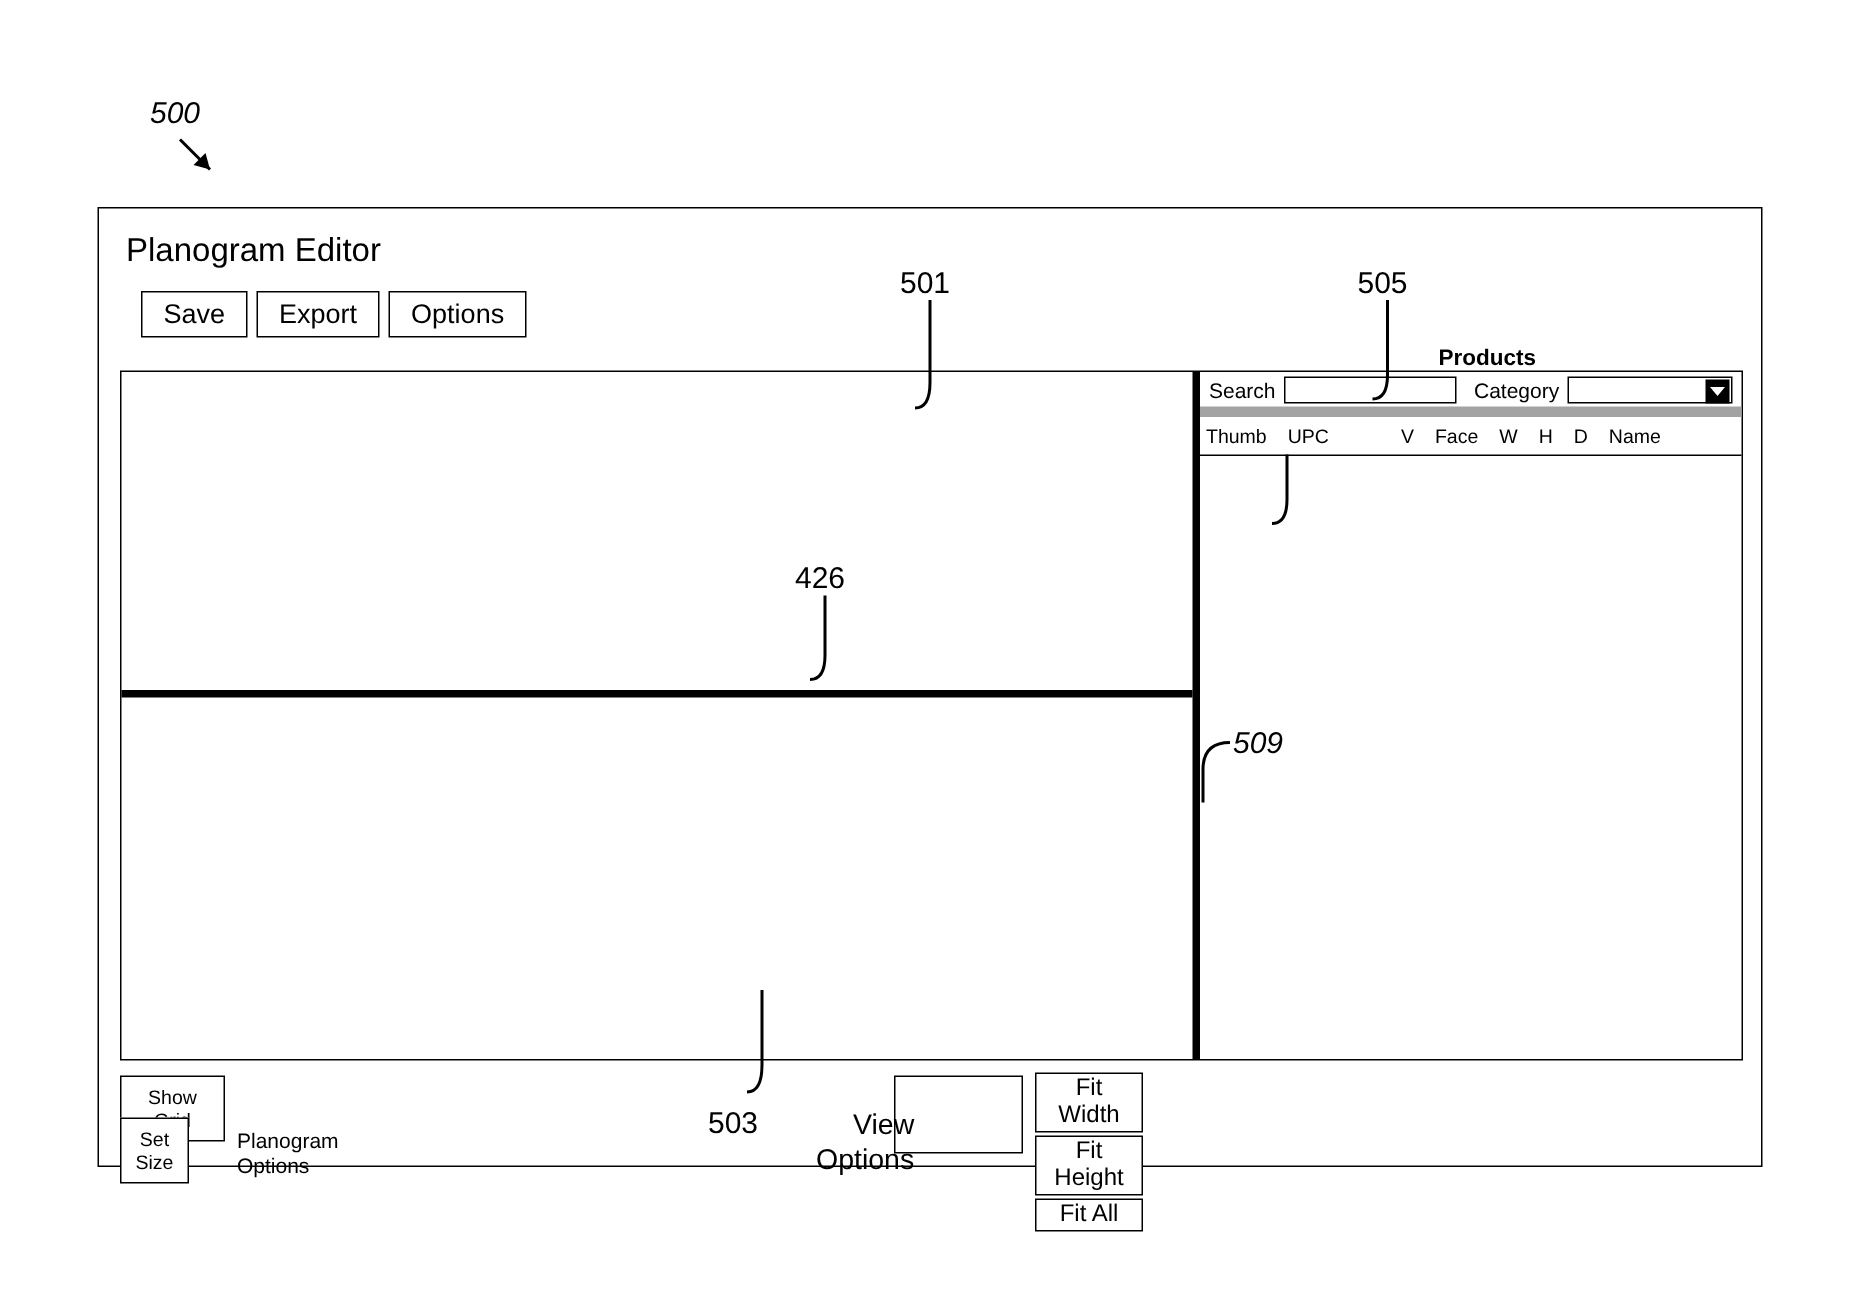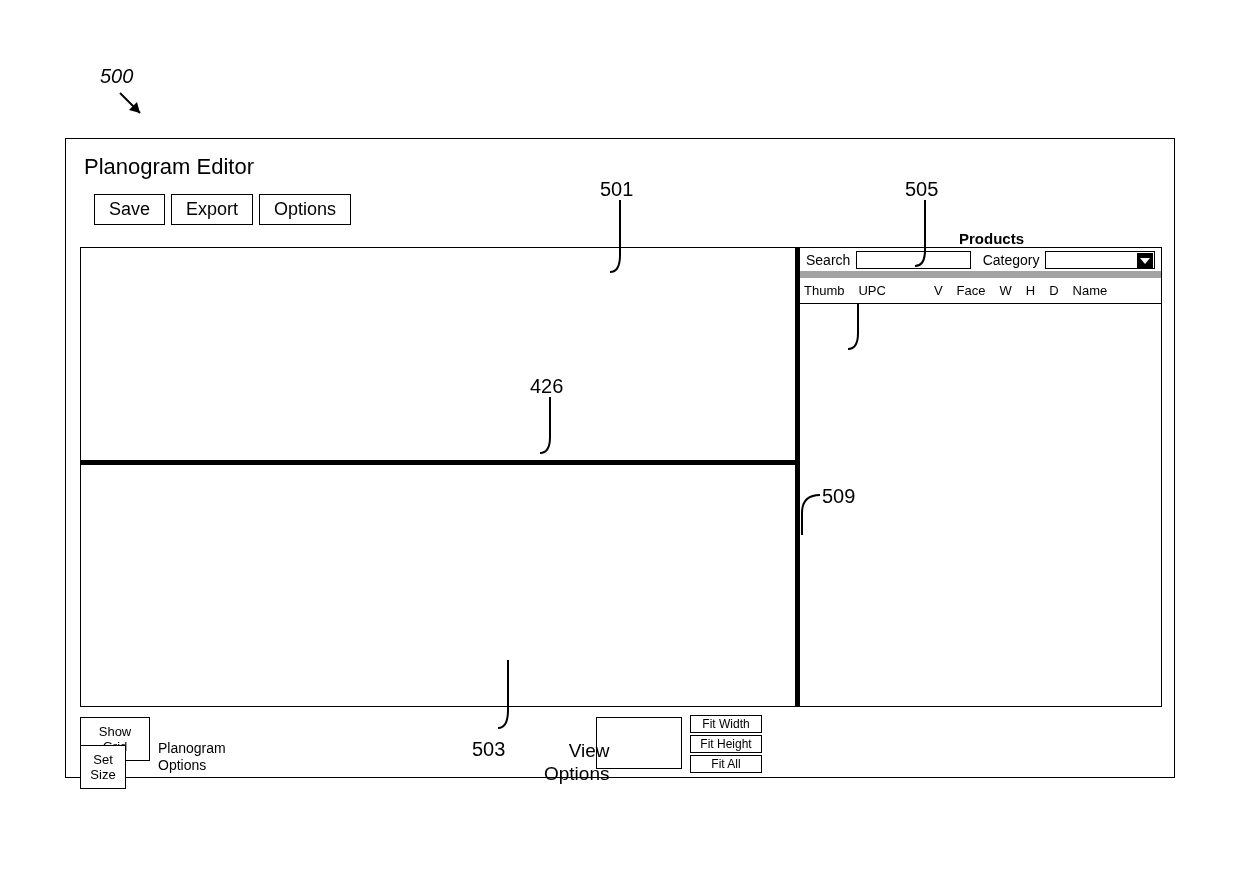--- a/index.html
+++ b/index.html
@@ -147,21 +147,21 @@
     padding: 6px 6px;
     cursor: pointer;
     display: inline-block;
     text-align: center;
   }
   .showgrid { position: absolute; left: 0; top: 2px; width: 70px; }
   .setsize { position: absolute; left: 0; top: 30px; width: 46px; }
   .planogram-opts-label {
     position: absolute;
     left: 78px;
-    top: 25px;
+    top: 37px;
     font-size: 14px;
     line-height: 1.2;
   }
   .view-opts-label {
     position: absolute;
     left: 464px;
     top: 25px;
     font-size: 19px;
     text-align: right;
     line-height: 1.2;
@@ -178,21 +178,21 @@
     position: absolute;
     left: 610px;
     top: 0;
     display: flex;
     flex-direction: column;
     gap: 2px;
   }
   .fit-btn {
     border: 1px solid #000;
     background: #fff;
-    font-size: 12px;
+    font-size: 16px;
     padding: 1px 6px;
     width: 72px;
     text-align: center;
     cursor: pointer;
   }
   .leader {
     position: absolute;
     overflow: visible;
   }
 </style>
@@ -267,21 +267,21 @@
 <div class="callout" style="left:905px; top:178px;">505</div>
 <svg class="leader" style="left:915px; top:200px;" width="30" height="78">
   <path d="M10 0 L10 50 Q10 66 0 66" stroke="#000" stroke-width="2" fill="none"></path>
 </svg>
 
 <div class="callout" style="left:530px; top:375px;">426</div>
 <svg class="leader" style="left:540px; top:397px;" width="30" height="70">
   <path d="M10 0 L10 40 Q10 56 0 56" stroke="#000" stroke-width="2" fill="none"></path>
 </svg>
 
-<div class="callout" style="left:822px; top:485px;">509</div>
+<div class="callout" style="left:822px; top:485px;font-style:italic;">509</div>
 <svg class="leader" style="left:790px; top:495px;" width="40" height="50">
   <path d="M30 0 Q12 0 12 18 L12 40" stroke="#000" stroke-width="2" fill="none"></path>
 </svg>
 
 <div class="callout" style="left:472px; top:738px;">503</div>
 <svg class="leader" style="left:498px; top:660px;" width="30" height="80">
   <path d="M10 0 L10 50 Q10 68 0 68" stroke="#000" stroke-width="2" fill="none"></path>
 </svg>
 
 <svg class="leader" style="left:848px; top:303px;" width="30" height="60">

